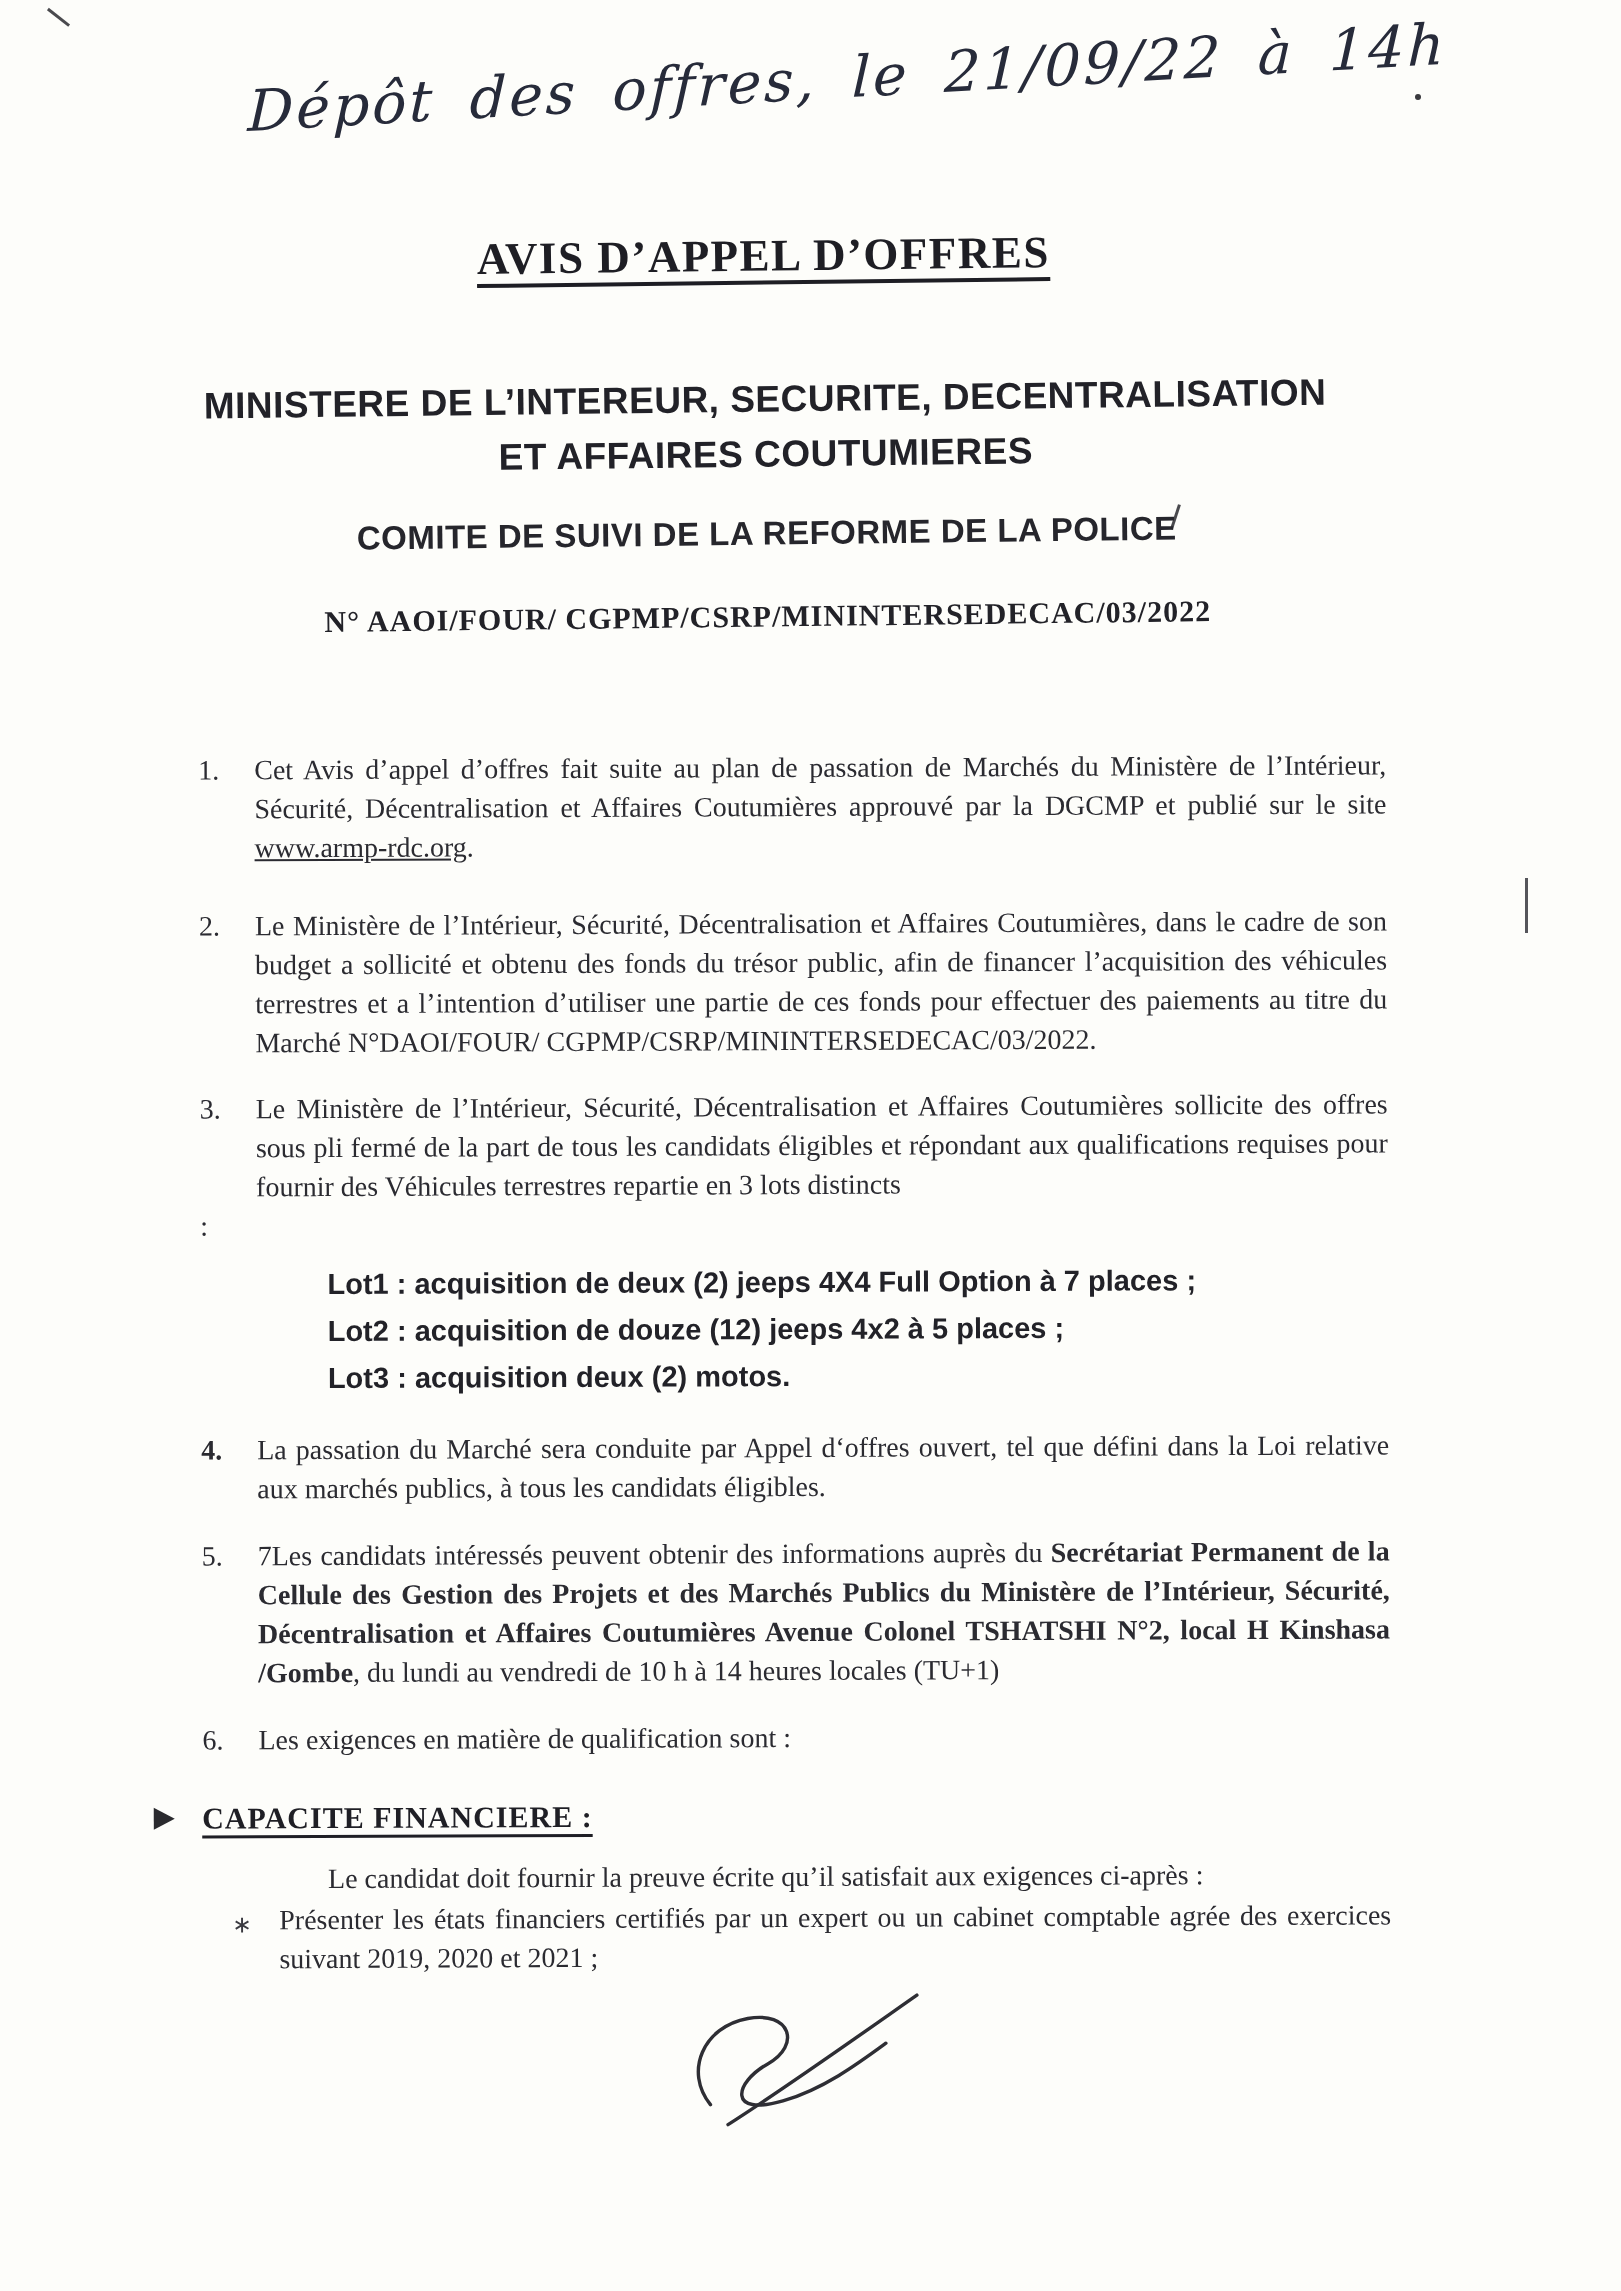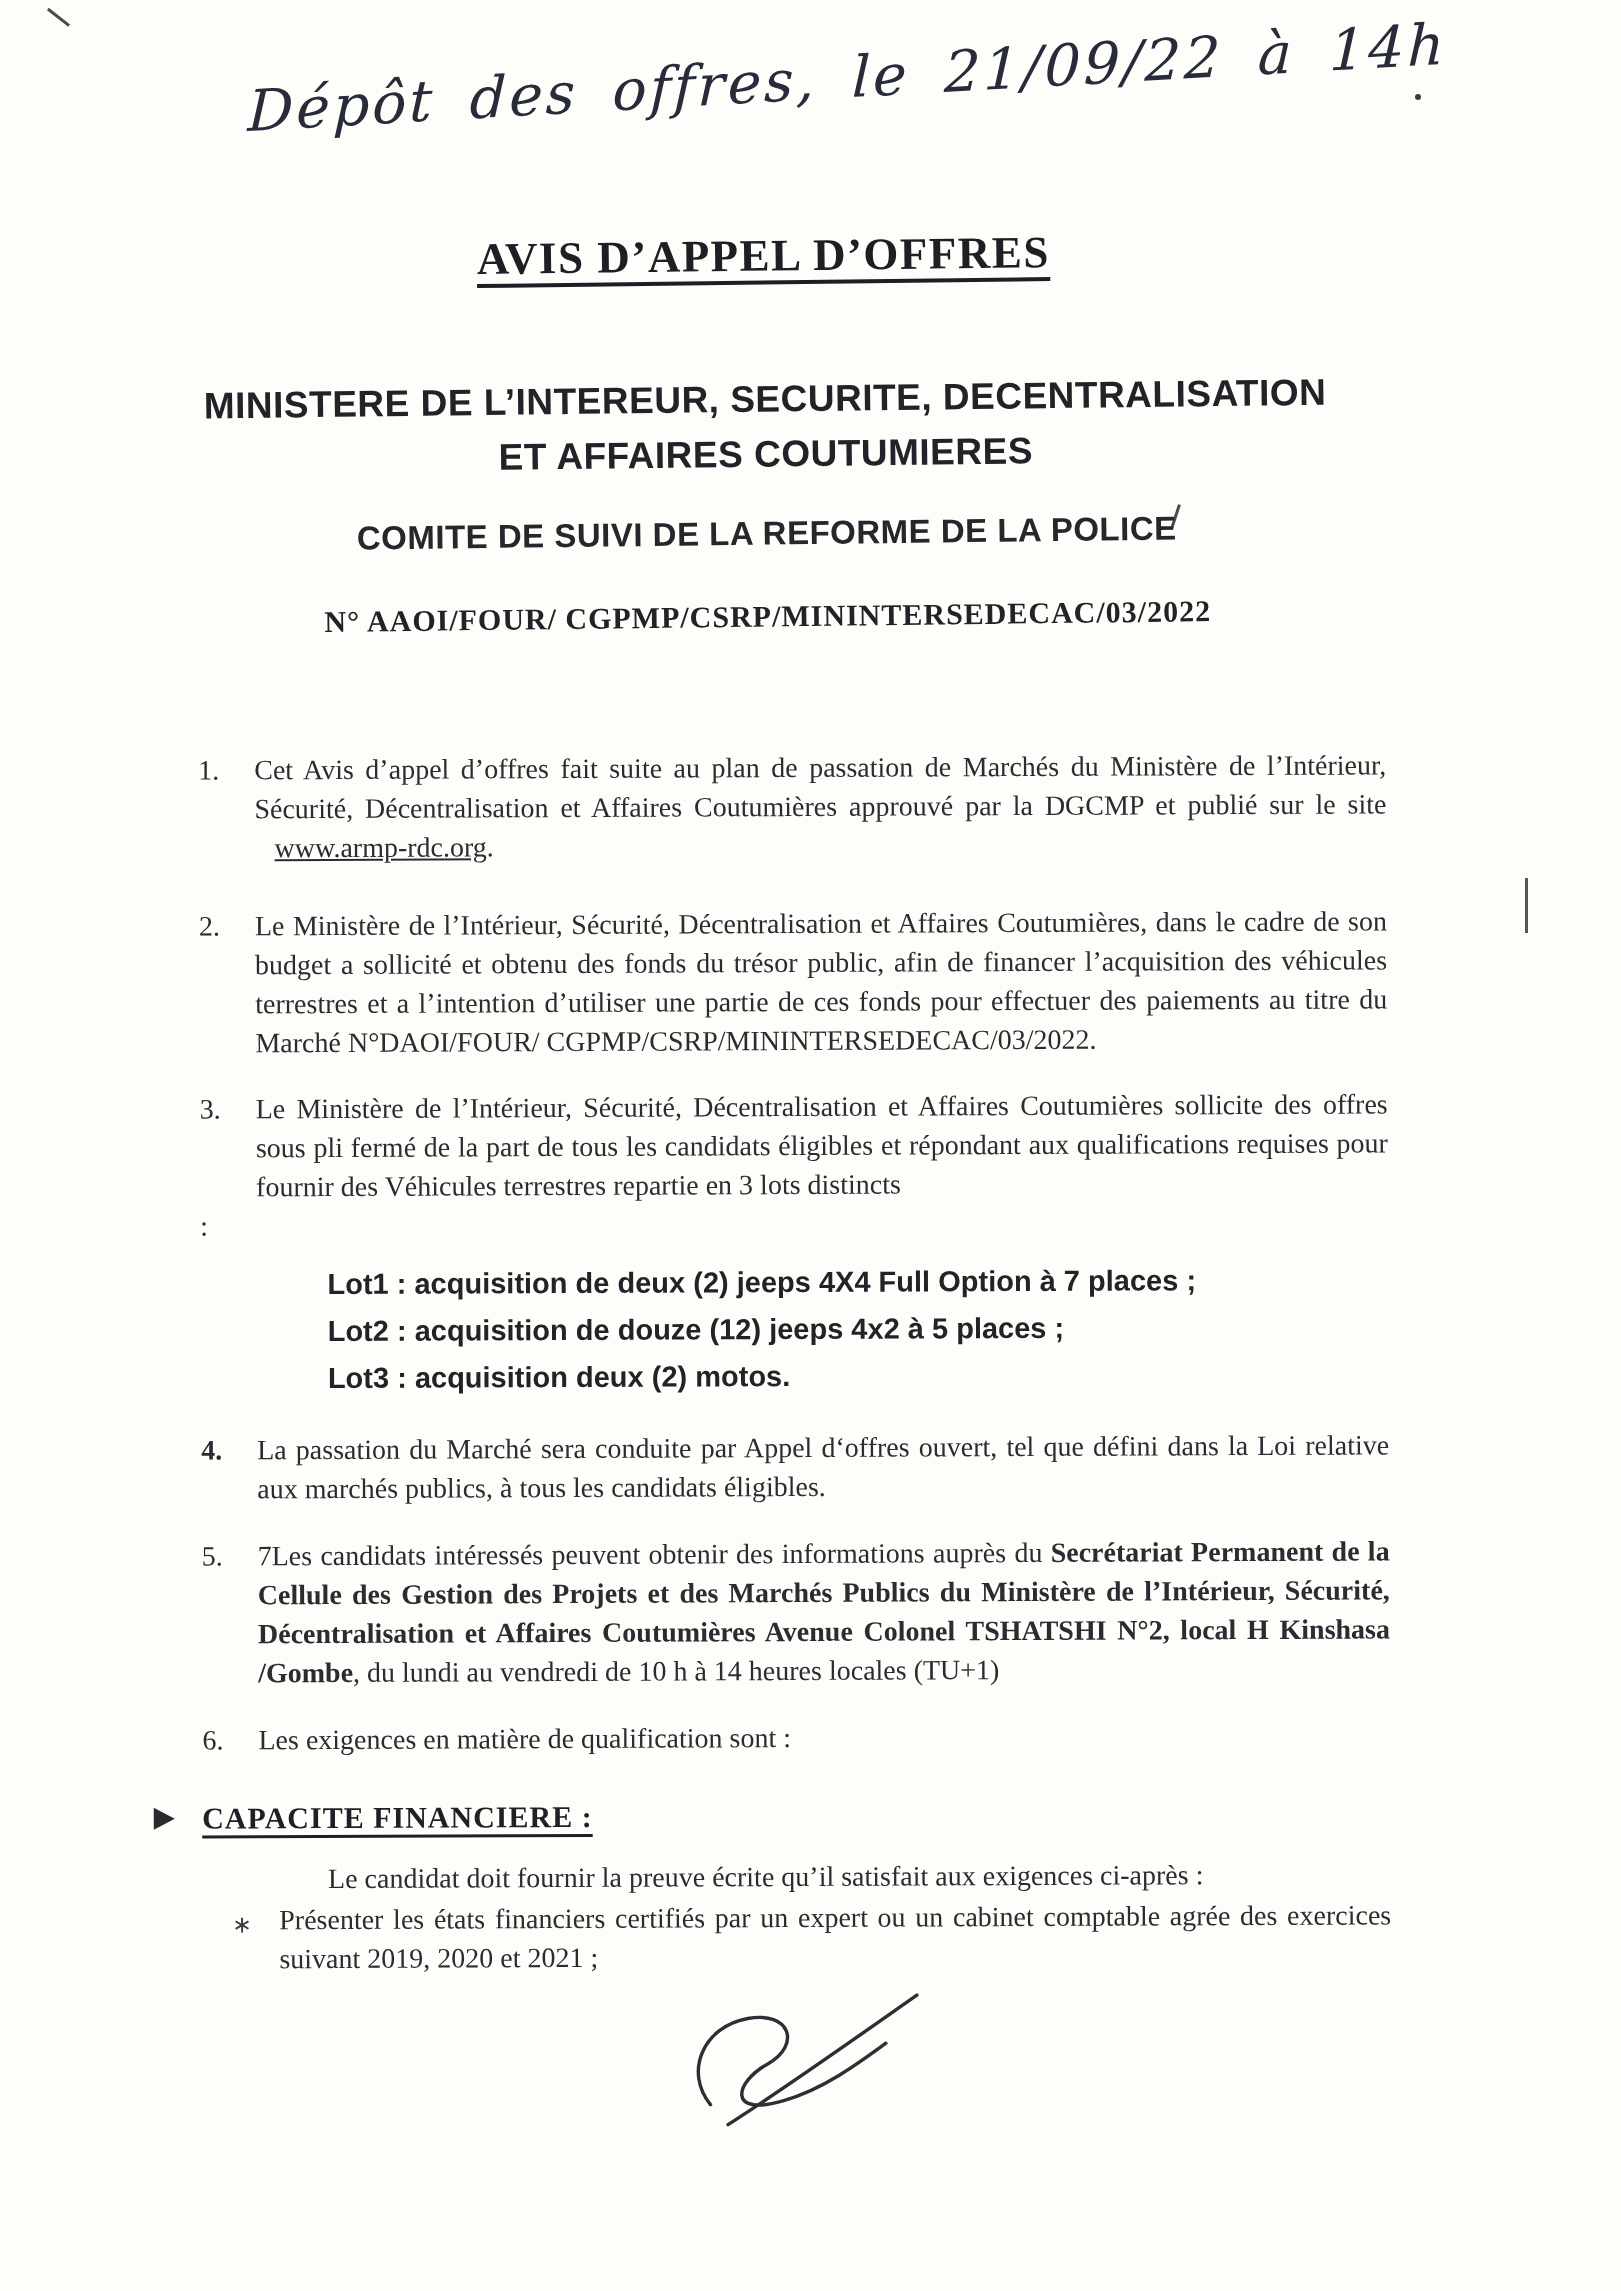--- a/index.html
+++ b/index.html
@@ -51,21 +51,21 @@
     transform:rotate(-0.25deg);
   }
   .item { padding-left:56px; text-indent:-56px; }
   .num  { display:inline-block; width:56px; text-indent:0; }
   .num-bold { font-weight:bold; }
   .mb40 { margin-bottom:39px; }
   .mb28 { margin-bottom:27.4px; }
   .mb24 { margin-bottom:23.5px; }
   .mb10 { margin-bottom:9.8px; }
   .colon-line { margin:0 0 15.7px 0; text-align:left; }
-  .doc-link { text-decoration:underline;margin-left:20px; }
+  .doc-link { text-decoration:underline; }
   .bold-seg { font-weight:bold; }
 
   .lots {
     margin:0 0 11.8px 127px; text-align:left;
     font-family:"Liberation Sans", sans-serif; font-weight:bold;
     font-size:29px; line-height:47px; color:#222228;
   }
   .lot-line { display:block; }
 
   

